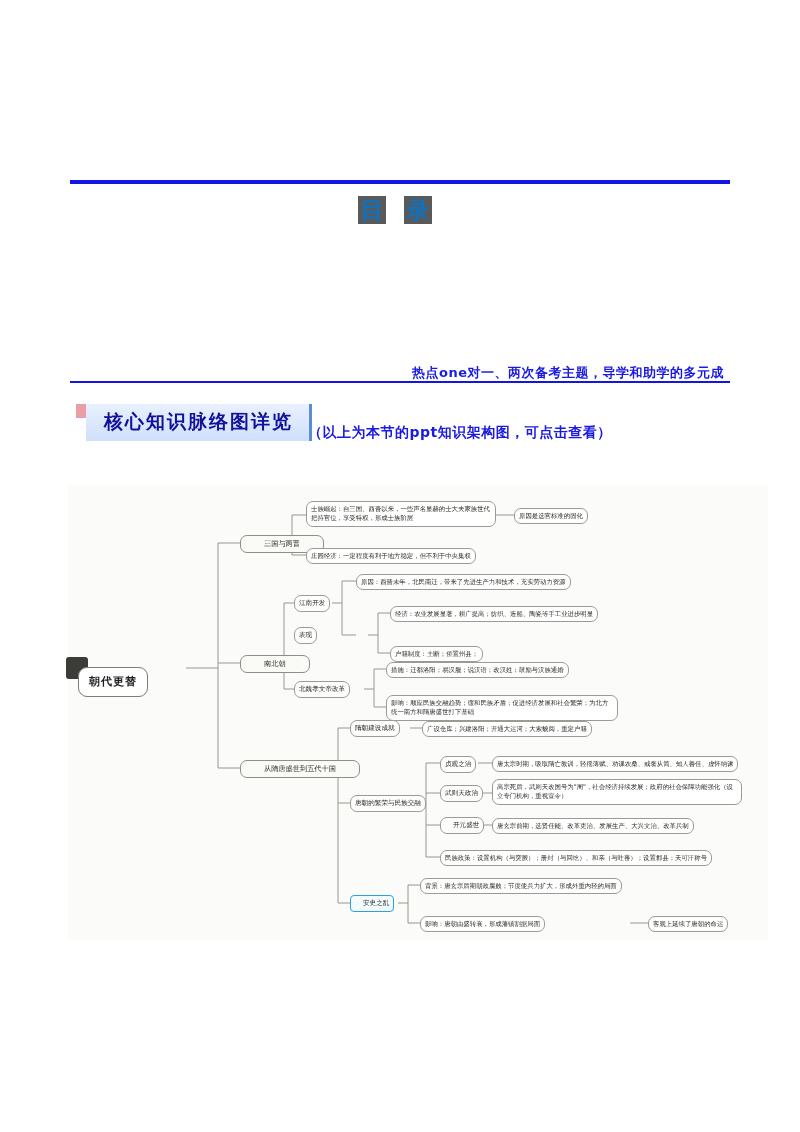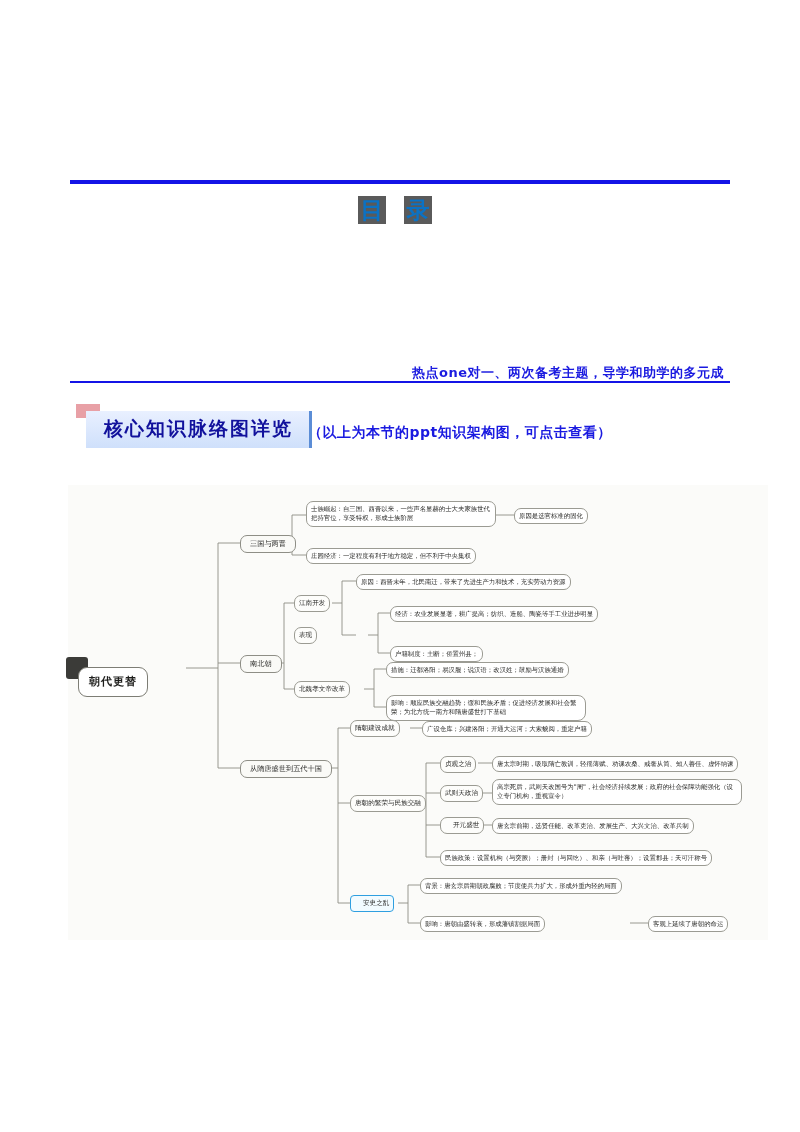--- a/index.html
+++ b/index.html
@@ -85,21 +85,20 @@
     height: 14px;
     background: #e8a0a6;
   }
   .banner {
     position: relative;
     margin-left: 10px;
     background: linear-gradient(180deg, #e9f0ff 0%, #cfe0fb 100%);
     border-right: 3px solid #5b8dd6;
     padding: 5px 16px 6px 18px;
     display: inline-block;
-    margin-top: 7px;
   }
   .banner-text {
     color: #11119c;
     font-size: 19px;
     font-weight: 700;
     letter-spacing: 2px;
     white-space: nowrap;
   }
 
   
@@ -159,21 +158,21 @@
   }
   .root-shadow {
     position: absolute;
     background: #3b3b38;
     border-radius: 3px;
   }
   .node.lvl1 {
     font-size: 7.2px;
     background: #fafaf7;
     border-color: #8e8e86;
-    padding: 3px 9px;
+    padding: 3px 23px;
   }
   .node.lvl2 {
     font-size: 6.6px;
     background: #fdfdfb;
   }
   .node.highlight {
     border: 1.6px solid #2f9fe0;
     background: #f2fbff;
     border-radius: 4px;
   }
@@ -286,21 +285,21 @@
     <div class="node lvl2" style="left:226px; top:142px;">表现</div>
 
     <div class="node" style="left:322px; top:121px;">经济：农业发展显著，耕广提高；纺织、造船、陶瓷等手工业进步明显</div>
 
     <div class="node" style="left:322px; top:161px;">户籍制度：土断；侨置州县；</div>
 
     <div class="node lvl2" style="left:226px; top:196px;">北魏孝文帝改革</div>
 
     <div class="node" style="left:318px; top:177px;">措施：迁都洛阳；易汉服；说汉语；改汉姓；鼓励与汉族通婚</div>
 
-    <div class="node wrap" style="left:318px; top:210px; width:200px;border-radius:8px;">影响：顺应民族交融趋势；缓和民族矛盾；促进经济发展和社会繁荣；为北方统一南方和隋唐盛世打下基础</div>
+    <div class="node wrap" style="left:318px; top:210px; width:232px;">影响：顺应民族交融趋势；缓和民族矛盾；促进经济发展和社会繁荣；为北方统一南方和隋唐盛世打下基础</div>
 
     <div class="node lvl1" style="left:172px; top:275px;">从隋唐盛世到五代十国</div>
 
     <div class="node lvl2" style="left:282px; top:235px;">隋朝建设成就</div>
 
     <div class="node" style="left:354px; top:236px;">广设仓库；兴建洛阳；开通大运河；大索貌阅，重定户籍</div>
 
     <div class="node lvl2" style="left:282px; top:310px;">唐朝的繁荣与民族交融</div>
 
     <div class="node lvl2" style="left:372px; top:271px;">贞观之治</div>

